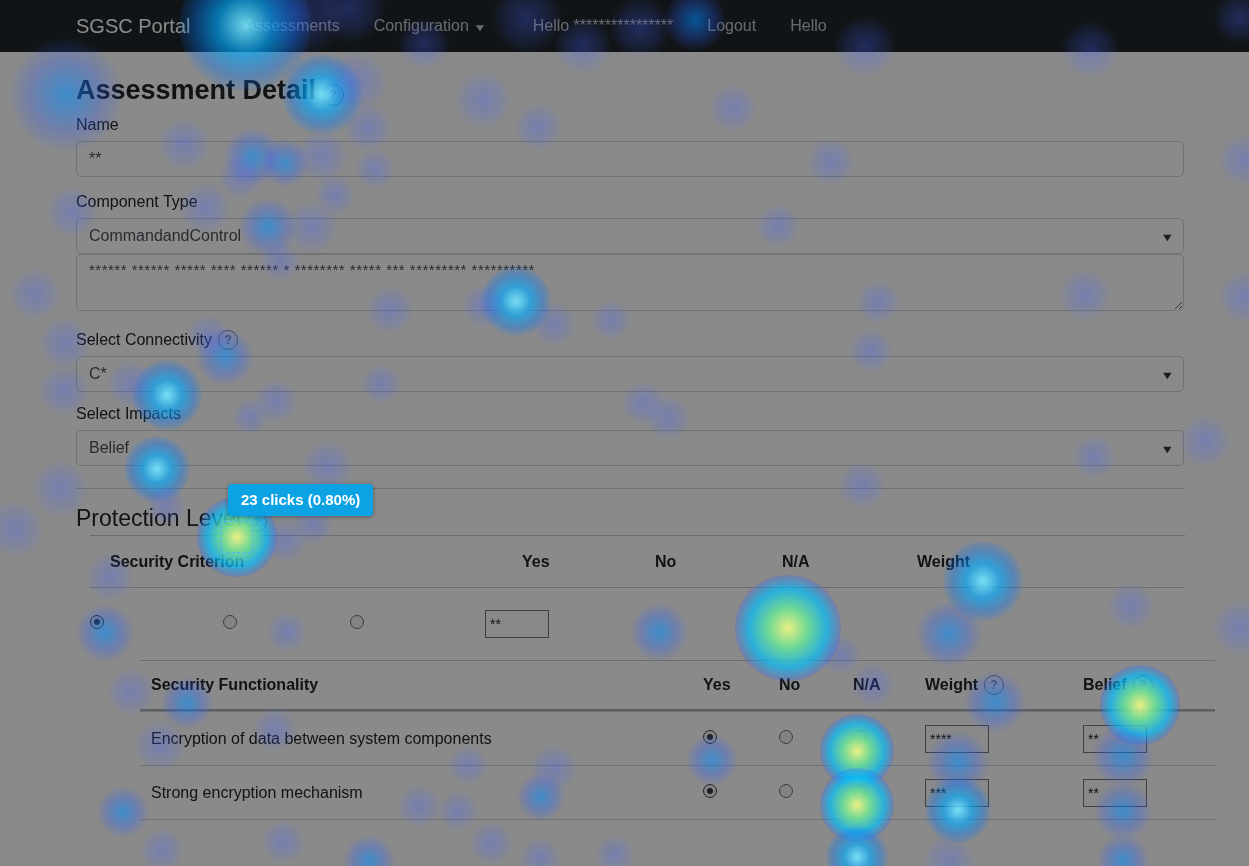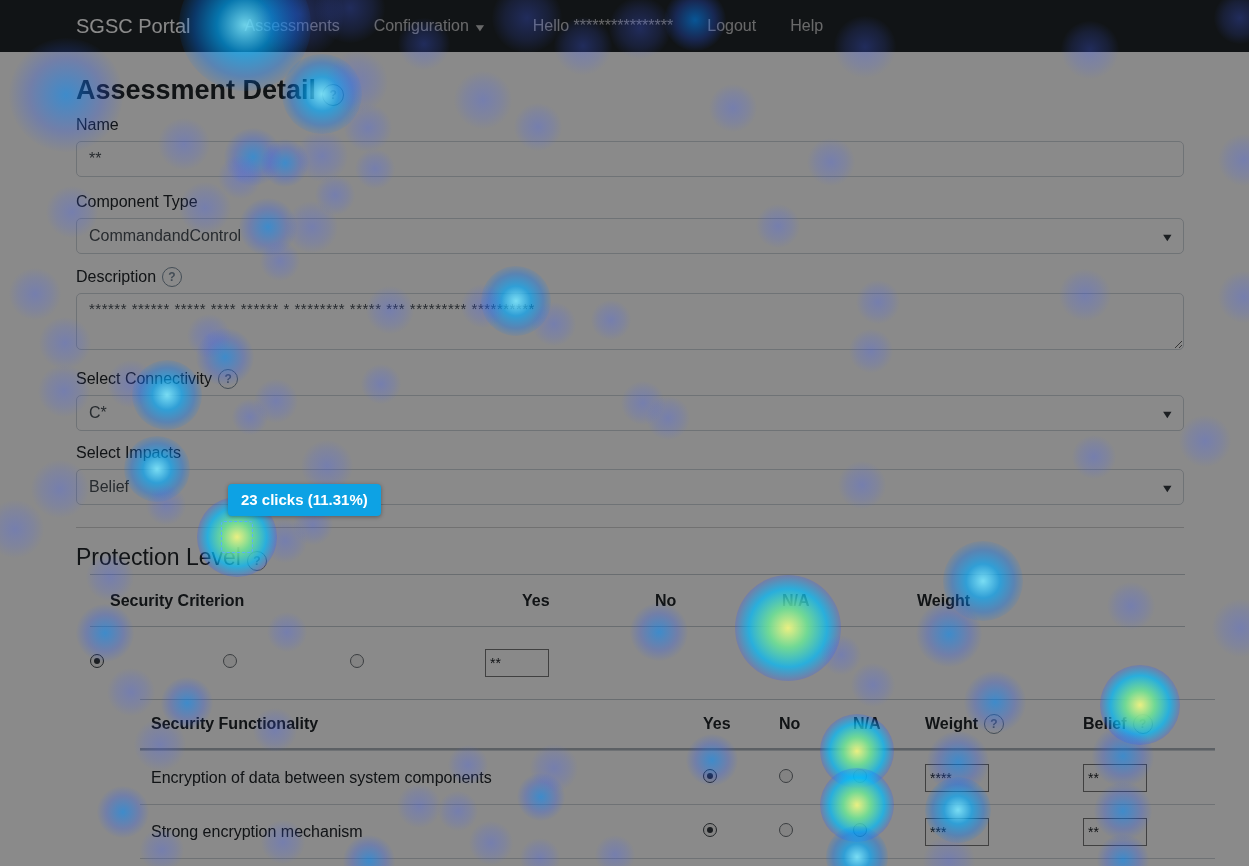--- a/index.html
+++ b/index.html
@@ -112,41 +112,37 @@
 
 <nav class="navbar">
   <a class="brand">SGSC Portal</a>
   <ul class="nav-links">
     <li class="nav-link">Assessments</li>
     <li class="nav-link">
       <span>Configuration</span><span class="caret">▼</span>
     </li>
     <li class="nav-link nav-gap">Hello ****************</li>
     <li class="nav-link">Logout</li>
-    <li class="nav-link">Help</li>
+    <li class="nav-link">Hello</li>
   </ul>
 </nav>
 
 <div class="container">
 
   <h1 class="page-title">Assessment Detail</h1><span class="help-icon title-help">?</span>
 
   <label class="field-label" style="margin-top:6px;">Name</label>
   <input class="form-control" value="**" style="">
 
   <label class="field-label" style="margin-top:13px;">Component Type</label>
   <div class="form-select">
     <span>CommandandControl</span>
     <span class="sel-caret">▼</span>
   </div>
 
-  <div class="lbl-row">
-    <span class="txt">Description</span>
-    <span class="help-icon">?</span>
-  </div>
   <textarea class="form-textarea" style="">****** ****** ***** **** ****** * ******** ***** *** ********* **********</textarea>
 
   <div class="lbl-row" style="margin-top:13px;">
     <span class="txt">Select Connectivity</span>
     <span class="help-icon">?</span>
   </div>
   <div class="form-select">
     <span>C*</span>
     <span class="sel-caret">▼</span>
   </div>
@@ -334,13 +330,13 @@
     <div class="blob l2" style="left: 342.6px; top: 834.6px; width: 52.8px; height: 52.8px;"></div>
     <div class="blob l1" style="left: 469px; top: 821px; width: 44px; height: 44px;"></div>
     <div class="blob l1" style="left: 595.2px; top: 835.2px; width: 39.6px; height: 39.6px;"></div>
     <div class="blob l3" style="left: 826.2px; top: 826.2px; width: 61.6px; height: 61.6px;"></div>
     <div class="blob l1" style="left: 922.6px; top: 834.6px; width: 52.8px; height: 52.8px;"></div>
     <div class="blob l2" style="left: 1096.6px; top: 833.6px; width: 52.8px; height: 52.8px;"></div>
     <div class="blob l1" style="left: 520.2px; top: 838.2px; width: 39.6px; height: 39.6px;"></div>
     <div class="blob l1" style="left: 140px; top: 828px; width: 44px; height: 44px;"></div>
   </div>
 <div class="hm-select-box"></div>
-<div class="hm-tooltip" style="background: rgb(13, 162, 228);">23 clicks (11.31%)</div>
+<div class="hm-tooltip" style="background: rgb(13, 162, 228);">23 clicks (0.80%)</div>
 
 </body></html>

